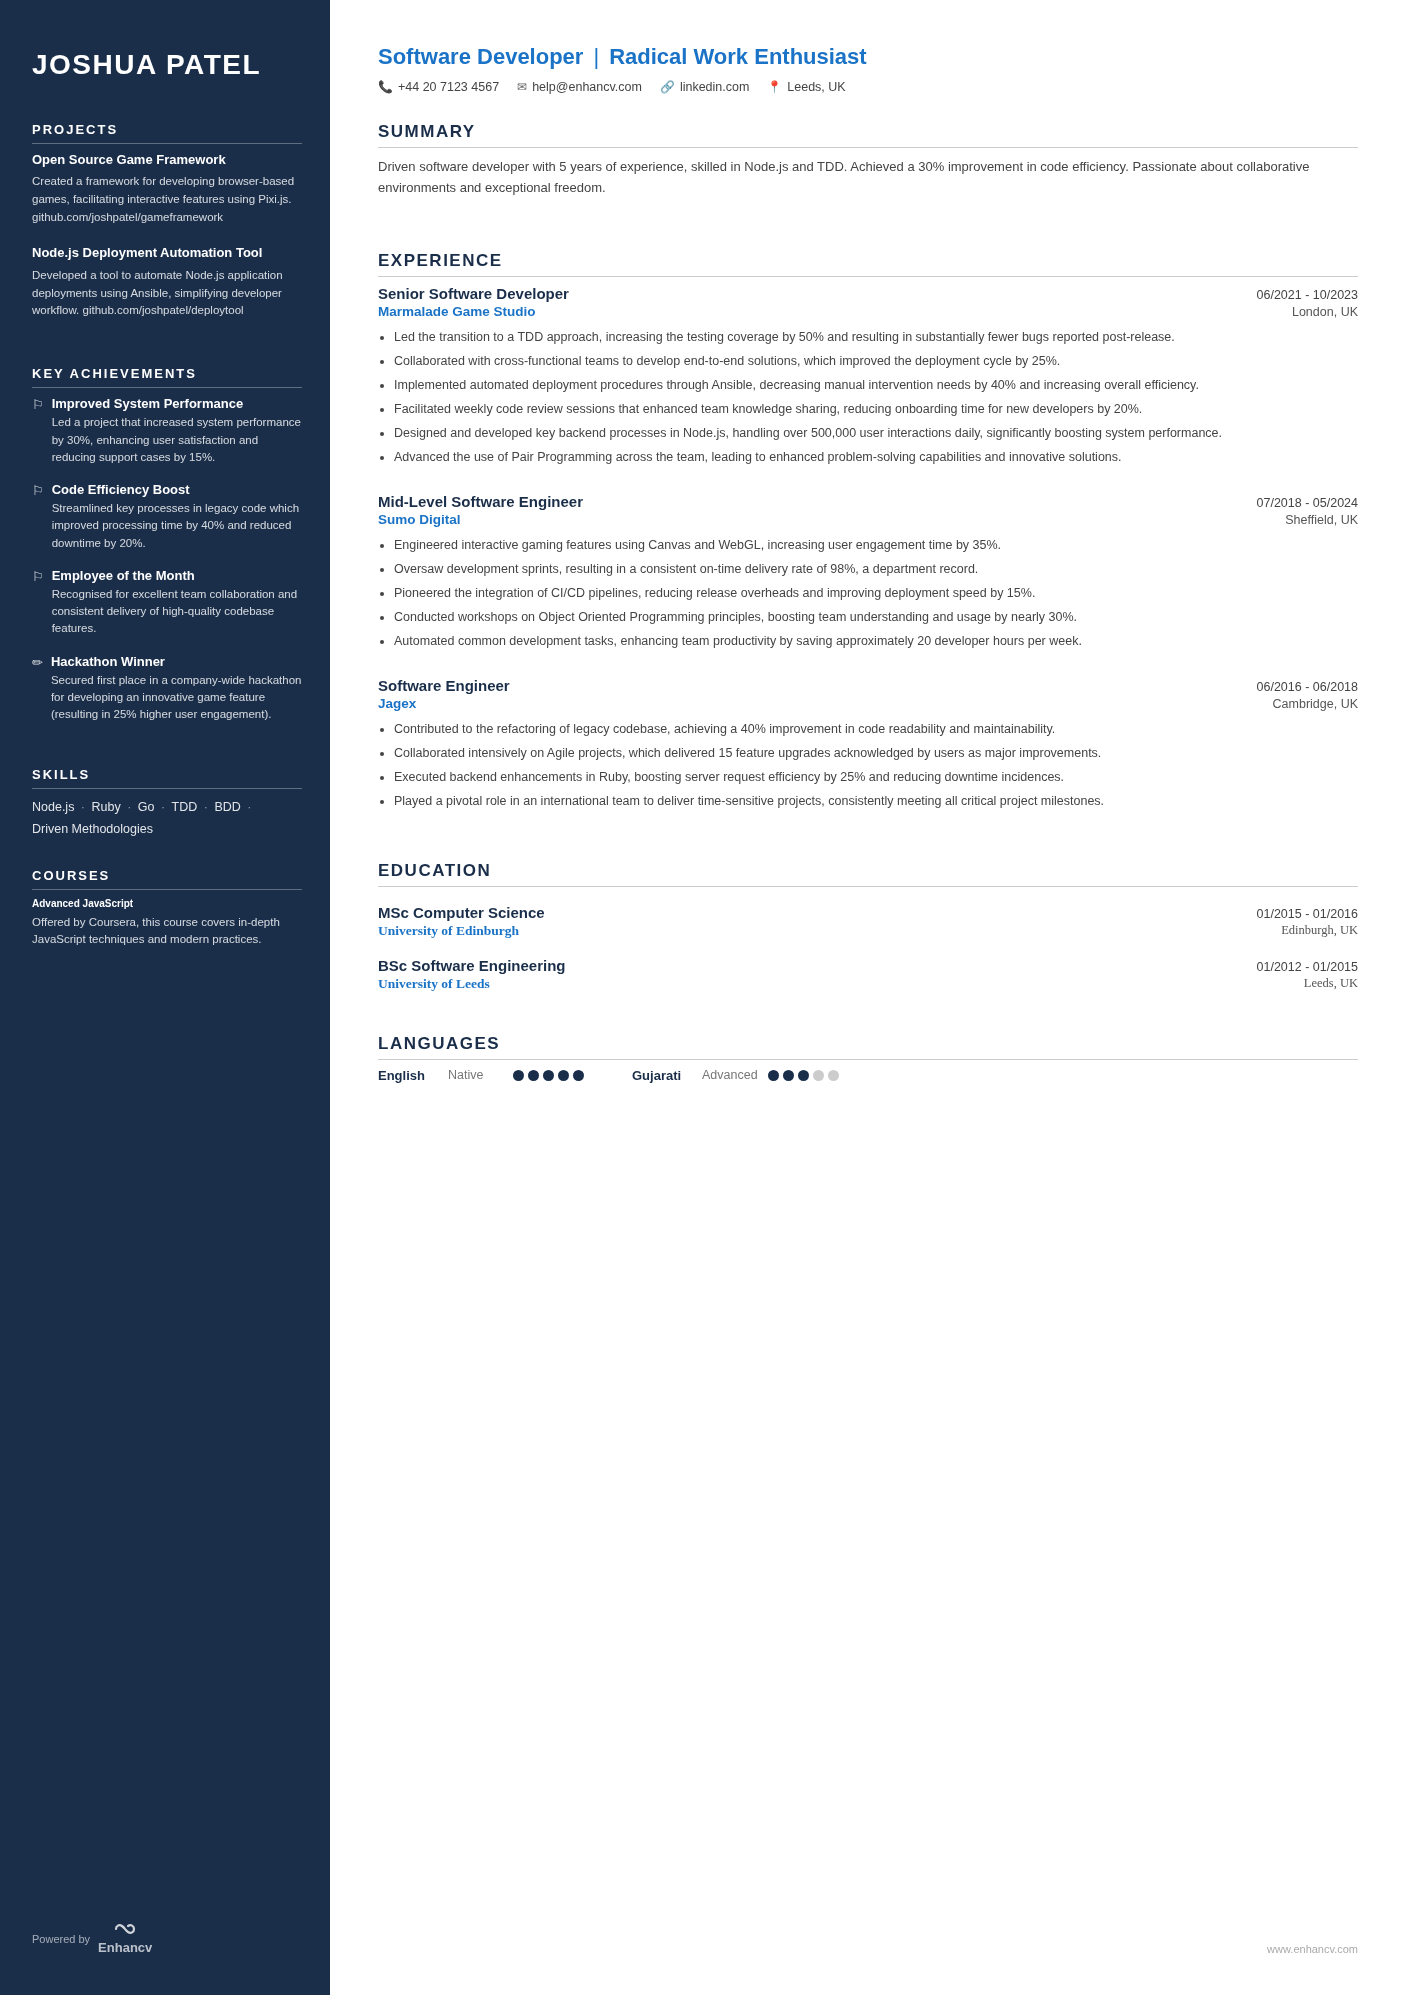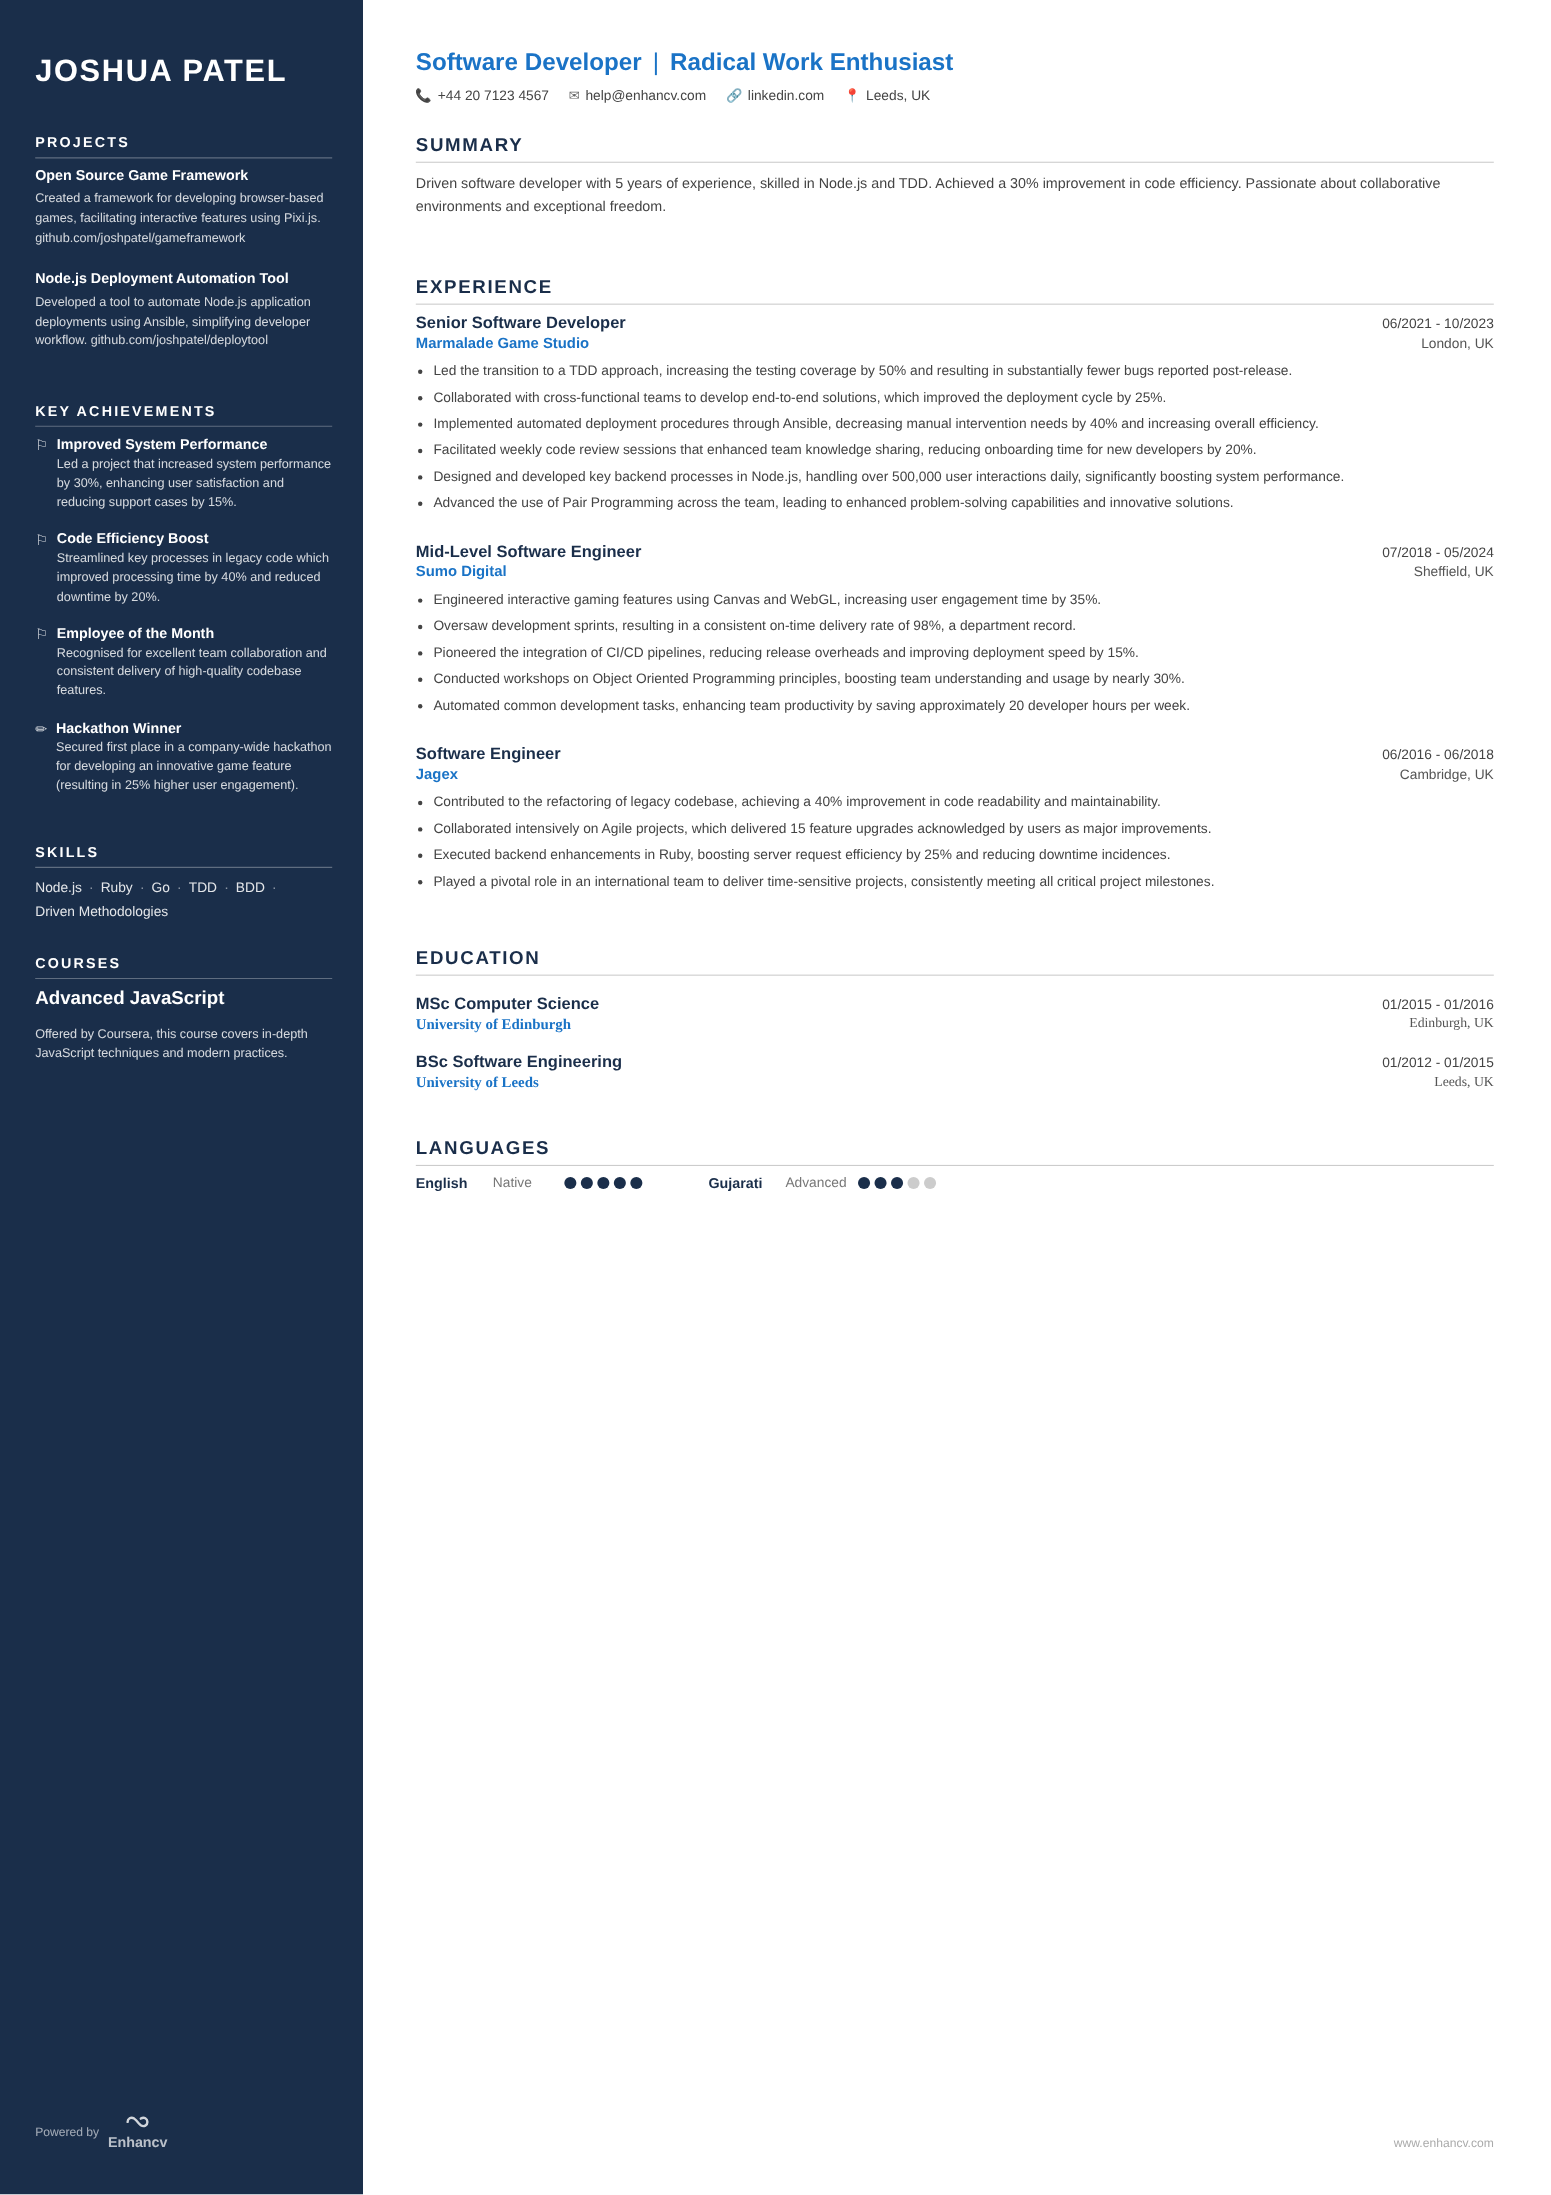--- a/index.html
+++ b/index.html
@@ -92,24 +92,24 @@
       line-height: 1.7;
     }
     .skill-dot {
       color: rgba(255,255,255,0.5);
       margin: 0 3px;
     }
     .course-item {
       margin-bottom: 14px;
     }
     .course-name {
-      font-size: 17px;
+      font-size: 10px;
       font-weight: 700;
       color: #fff;
-      margin-bottom: 15px;
+      margin-bottom: 5px;
     }
     .course-desc {
       font-size: 11.5px;
       color: rgba(255,255,255,0.82);
       line-height: 1.5;
     }
     .sidebar-footer {
       margin-top: auto;
       padding-top: 24px;
       display: flex;
@@ -264,21 +264,21 @@
       font-size: 13.5px;
       font-weight: 700;
       color: #1a73c6;
     }
     .edu-location {
       font-size: 12.5px;
       color: #555;
     }
     .languages-row {
       display: flex;
-      gap: 60px;
+      gap: 48px;
       margin-top: 8px;
     }
     .lang-item {
       display: flex;
       align-items: center;
       gap: 10px;
     }
     .lang-name {
       font-size: 13px;
       color: #1a2e4a;

